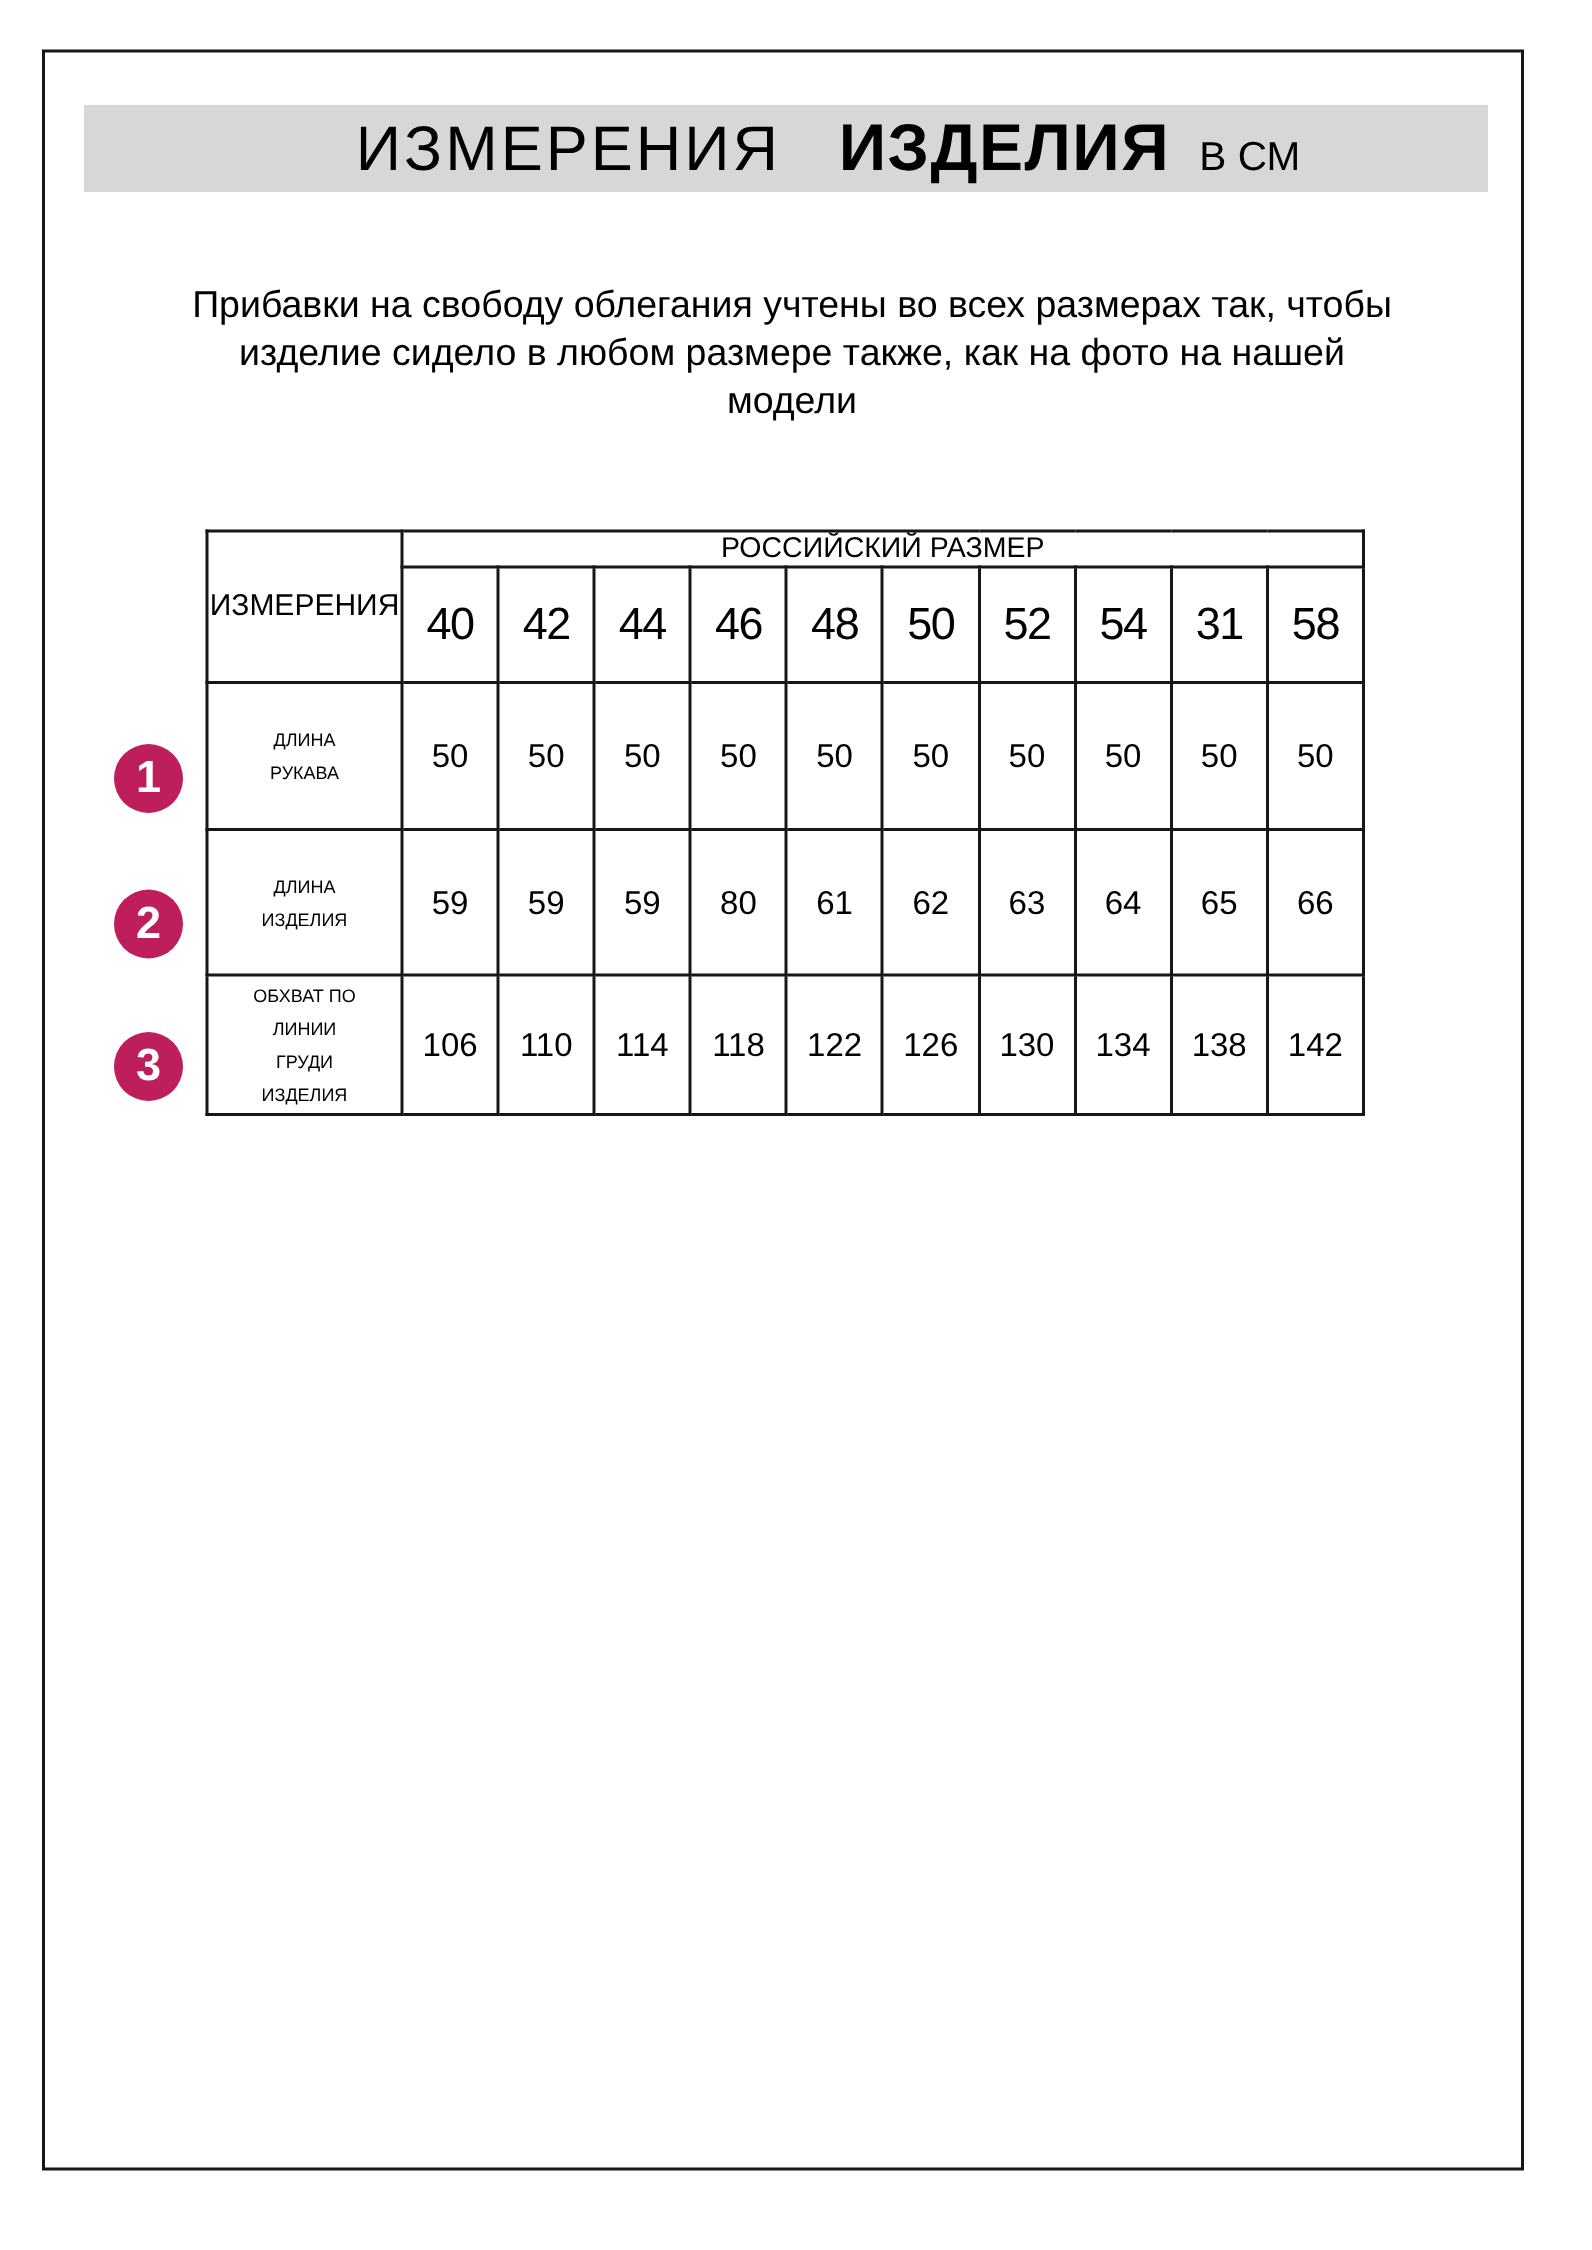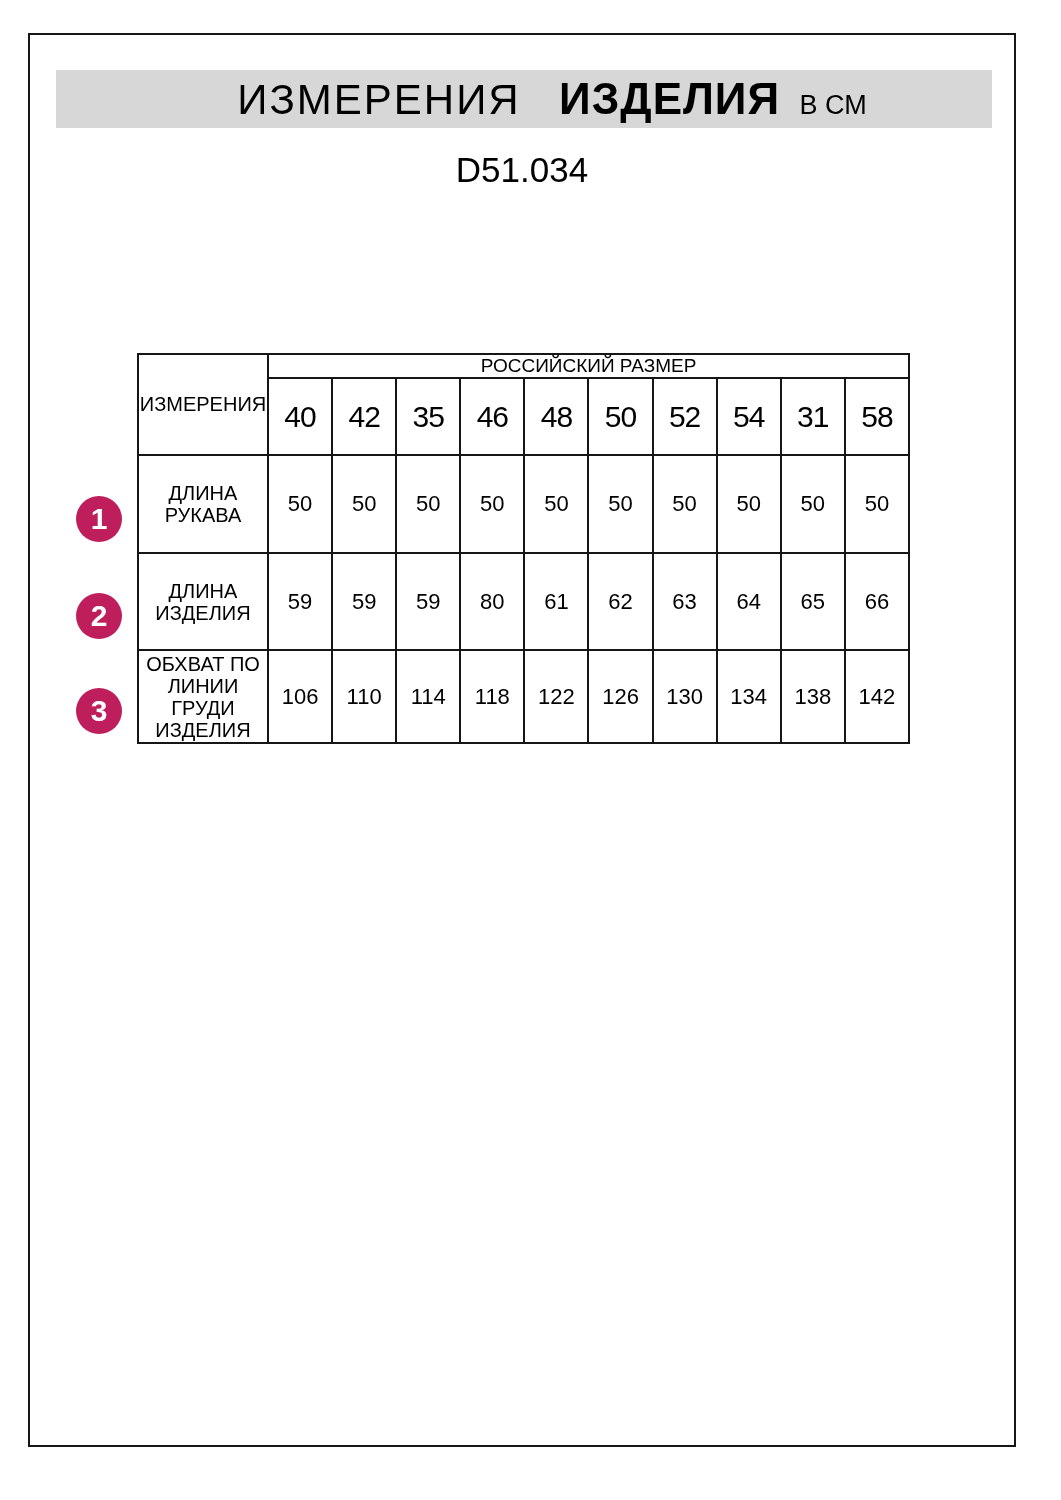--- a/index.html
+++ b/index.html
@@ -36,21 +36,21 @@
   }
   table.size-table td {
     border:2px solid var(--line); text-align:center; vertical-align:middle;
     padding:0; overflow:hidden;
   }
   col.c-label { width:130px; }
   .th-group td { height:22px; font-size:19px; }
   td.th-measure { font-size:20px; }
   .tr-sizes td { height:77px; font-size:30px; font-weight:normal; letter-spacing:-1px; }
   .tr-data td { font-size:22px; }
-  .tr-data td.row-label { font-size:20px; line-height:22px; white-space:pre-line; letter-spacing:0;border-radius:17px; }
+  .tr-data td.row-label { font-size:12px; line-height:22px; white-space:pre-line; letter-spacing:0;border-radius:17px; }
   .tr-data-1 td { height:98px; }
   .tr-data-2 td { height:97px; }
   .tr-data-3 td { height:93px;margin-top:19px; }
   .circle {
     position:absolute; left:76px; width:46px; height:46px; border-radius:50%;
     background:var(--accent); color:#fff; display:flex; align-items:center;
     justify-content:center; font-size:30px; font-weight:bold;
   }
   .circle-1 { top:496px; }
   .circle-2 { top:593px; }
@@ -67,22 +67,24 @@
   <div class="frame"></div>
 
   <div class="title-band">
     <span class="title-inner">
       <span class="title-part1">ИЗМЕРЕНИЯ</span>
       <span class="title-part2">ИЗДЕЛИЯ</span>
       <span class="title-part3">В СМ</span>
     </span>
   </div>
 
-  <div class="model-code">D51.034</div>
 
+  <div class="description">Прибавки на свободу облегания учтены во всех размерах так, чтобы
+изделие сидело в любом размере также, как на фото на нашей
+модели</div>
 
   <table class="size-table">
     <colgroup>
       <col class="c-label">
       <col>
         <col>
         <col>
         <col>
         <col>
         <col>
@@ -92,21 +94,21 @@
         <col>
     </colgroup>
     <tbody>
       <tr class="th-group">
         <td rowspan="2" class="th-measure">ИЗМЕРЕНИЯ</td>
         <td colspan="10">РОССИЙСКИЙ РАЗМЕР</td>
       </tr>
       <tr class="tr-sizes">
         <td>40</td>
         <td>42</td>
-        <td>35</td>
+        <td>44</td>
         <td>46</td>
         <td>48</td>
         <td>50</td>
         <td>52</td>
         <td>54</td>
         <td>31</td>
         <td>58</td>
       </tr>
       <tr class="tr-data tr-data-1">
         <td class="row-label">ДЛИНА

